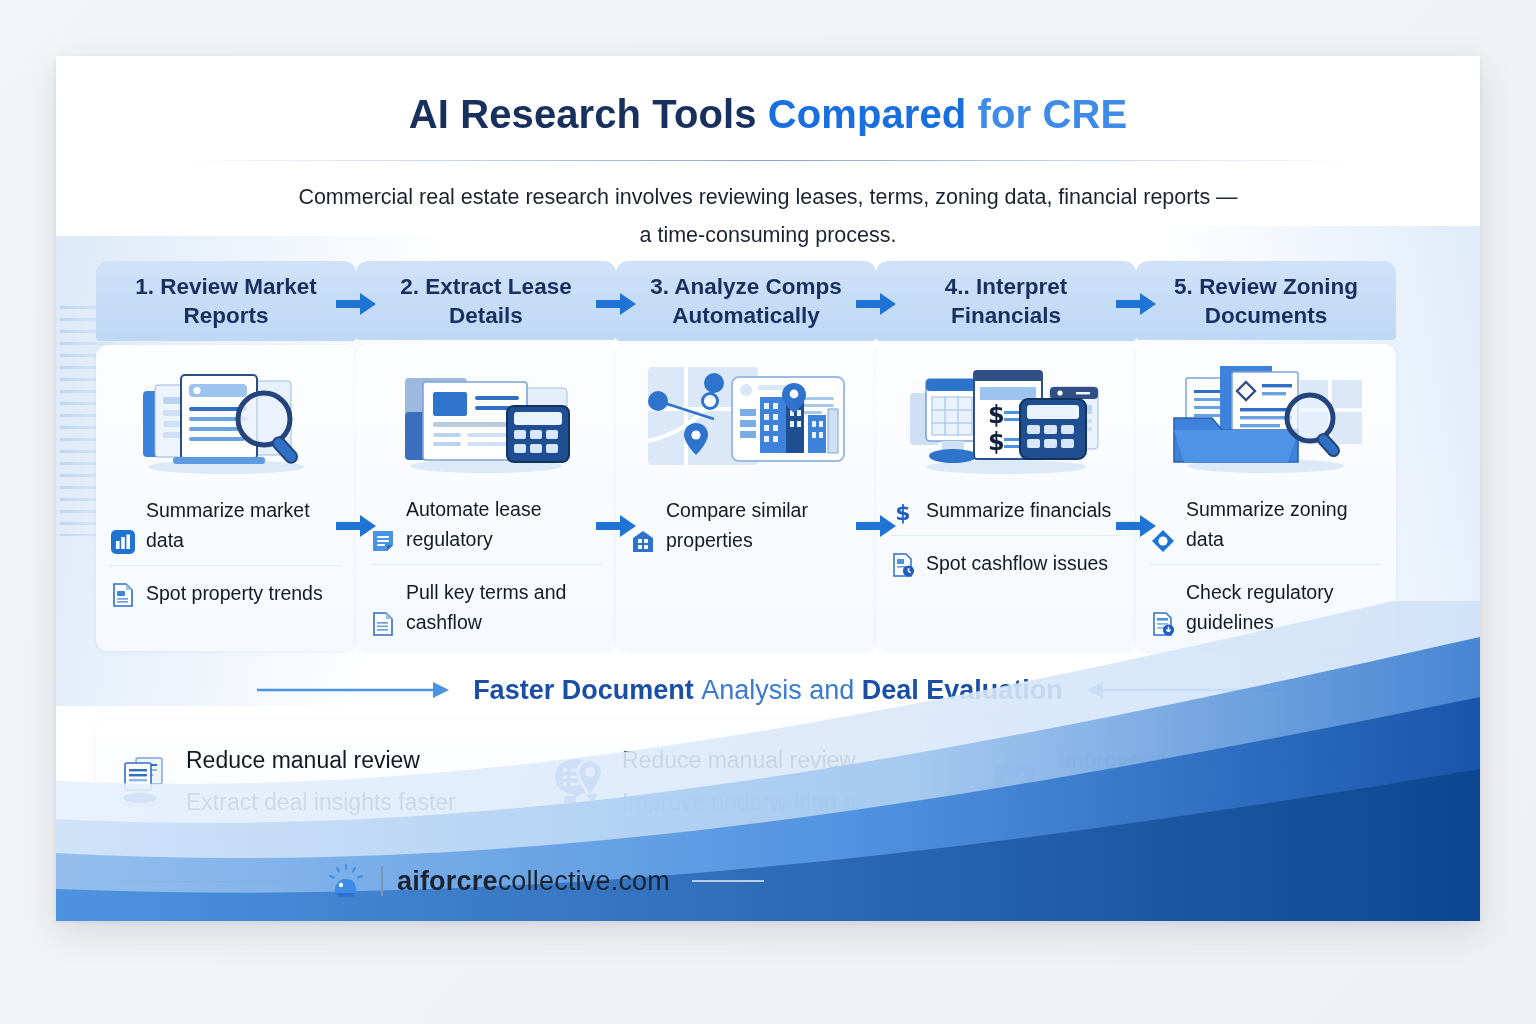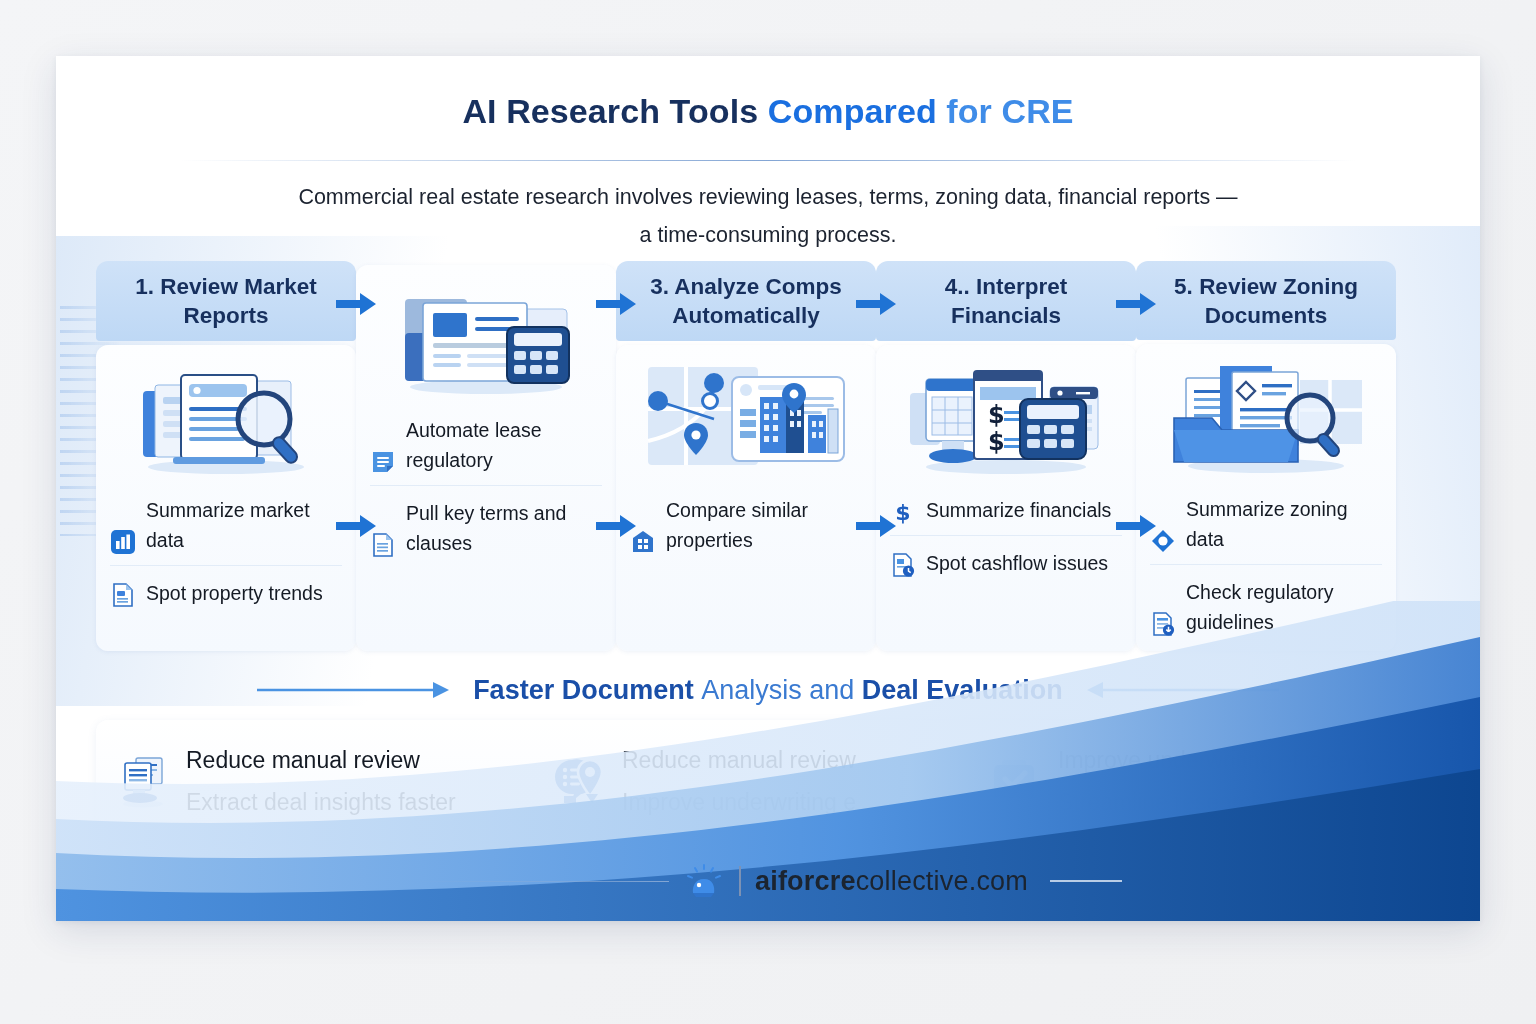--- a/index.html
+++ b/index.html
@@ -37,21 +37,21 @@
     mask-image:linear-gradient(90deg,#000,transparent);
     pointer-events:none;
   }
   
   .waves{position:absolute;left:0;right:0;bottom:0;height:320px;pointer-events:none;}
   .waves svg{display:block;width:100%;height:100%;}
 
   
   .title{
     position:absolute;left:0;right:0;top:36px;text-align:center;
-    font-size:34px;font-weight:700;letter-spacing:.1px;color:#17305e;
+    font-size:40px;font-weight:700;letter-spacing:.1px;color:#17305e;
   }
   .title .accent{color:#1a6fe0;}
   .title .accent-lt{color:#3f8ce8;}
   .rule{
     position:absolute;left:124px;top:104px;width:1176px;height:1px;
     background:linear-gradient(90deg,rgba(130,165,215,0),rgba(110,150,205,.85),rgba(130,165,215,0));
   }
   .subtitle{
     position:absolute;left:120px;top:122px;width:1184px;text-align:center;
     font-size:21.5px;line-height:38px;color:#1c2330;font-weight:400;
@@ -112,21 +112,21 @@
     border-radius:12px;box-shadow:0 2px 8px rgba(80,120,180,.10);
     display:flex;align-items:center;padding:0 18px;box-sizing:border-box;
   }
   .bcol{flex:1 1 0;display:flex;align-items:center;gap:14px;min-width:0;}
   .bcol .bicon{flex:0 0 auto;width:58px;height:58px;}
   .bcol .blines{min-width:0;overflow:hidden;}
   .bcol .bline{font-size:23px;line-height:42px;color:#141a24;white-space:nowrap;}
   
   .footer{
     position:absolute;left:0;right:0;top:792px;height:66px;
-    display:flex;align-items:center;justify-content:center;gap:14px;
+    display:flex;align-items:center;gap:14px;
   }
   .fdivline{width:255px;height:1px;background:linear-gradient(90deg,rgba(150,180,220,0),rgba(140,172,214,.9));}
   .flogo{width:42px;height:36px;}
   .fpipe{width:2px;height:30px;background:#7d92b4;}
   .fdomain{font-size:27px;color:#1b2430;letter-spacing:.2px;}
   .fdomain b{font-weight:700;}
   .fdomain span{font-weight:400;}
   .footdash{width:72px;height:2px;background:#b9cde6;margin-left:8px;}
 </style>
 </head>
@@ -211,20 +211,23 @@
             </svg>
         </span>
         <span class="arrow-bul">
           <svg width="44" height="26" viewBox="0 0 44 26">
               <path d="M2 9h24V2l16 11-16 11v-7H2z" fill="#1f73d4"></path>
             </svg>
         </span>
       </div>
 
       <div class="step">
+        <div class="step-head">
+          <span>2. Extract Lease Details</span>
+        </div>
         <div class="step-body">
           <div class="illus">
             <svg width="210" height="120" viewBox="0 0 210 120">
               <ellipse cx="105" cy="110" rx="76" ry="7" fill="#dce9f8"></ellipse>
               <rect x="24" y="22" width="62" height="40" rx="4" fill="#9db9dd"></rect>
               <rect x="24" y="56" width="58" height="48" rx="4" fill="#3b6fbe"></rect>
               <rect x="120" y="32" width="66" height="64" rx="4" fill="#e6eefb" stroke="#a5c2e8"></rect>
               <rect x="42" y="26" width="104" height="78" rx="3" fill="#ffffff" stroke="#7ba5d8" stroke-width="1.6"></rect>
               <rect x="52" y="36" width="34" height="24" rx="2" fill="#2f74cc"></rect>
               <rect x="94" y="40" width="44" height="4" rx="2" fill="#2f6fc4"></rect>
@@ -264,21 +267,21 @@
             <div class="bullet">
               <span class="bi">
                 <svg width="26" height="26" viewBox="0 0 26 26">
                     <path d="M4 2h12l6 6v16H4z" fill="#fff" stroke="#2f6fc4" stroke-width="1.6"></path>
                     <path d="M16 2l6 6h-6z" fill="#9cc4ee"></path>
                     <rect x="7" y="11" width="11" height="1.7" fill="#6aa3e0"></rect>
                     <rect x="7" y="14.5" width="11" height="1.7" fill="#6aa3e0"></rect>
                     <rect x="7" y="18" width="11" height="1.7" fill="#6aa3e0"></rect>
                   </svg>
               </span>
-              <span class="btxt">Pull key terms and clauses</span>
+              <span class="btxt">Pull key terms and cashflow</span>
             </div>
           </div>
         </div>
         <span class="arrow-head">
           <svg width="44" height="26" viewBox="0 0 44 26">
               <path d="M2 9h24V2l16 11-16 11v-7H2z" fill="#1f73d4"></path>
             </svg>
         </span>
         <span class="arrow-bul">
           <svg width="44" height="26" viewBox="0 0 44 26">

